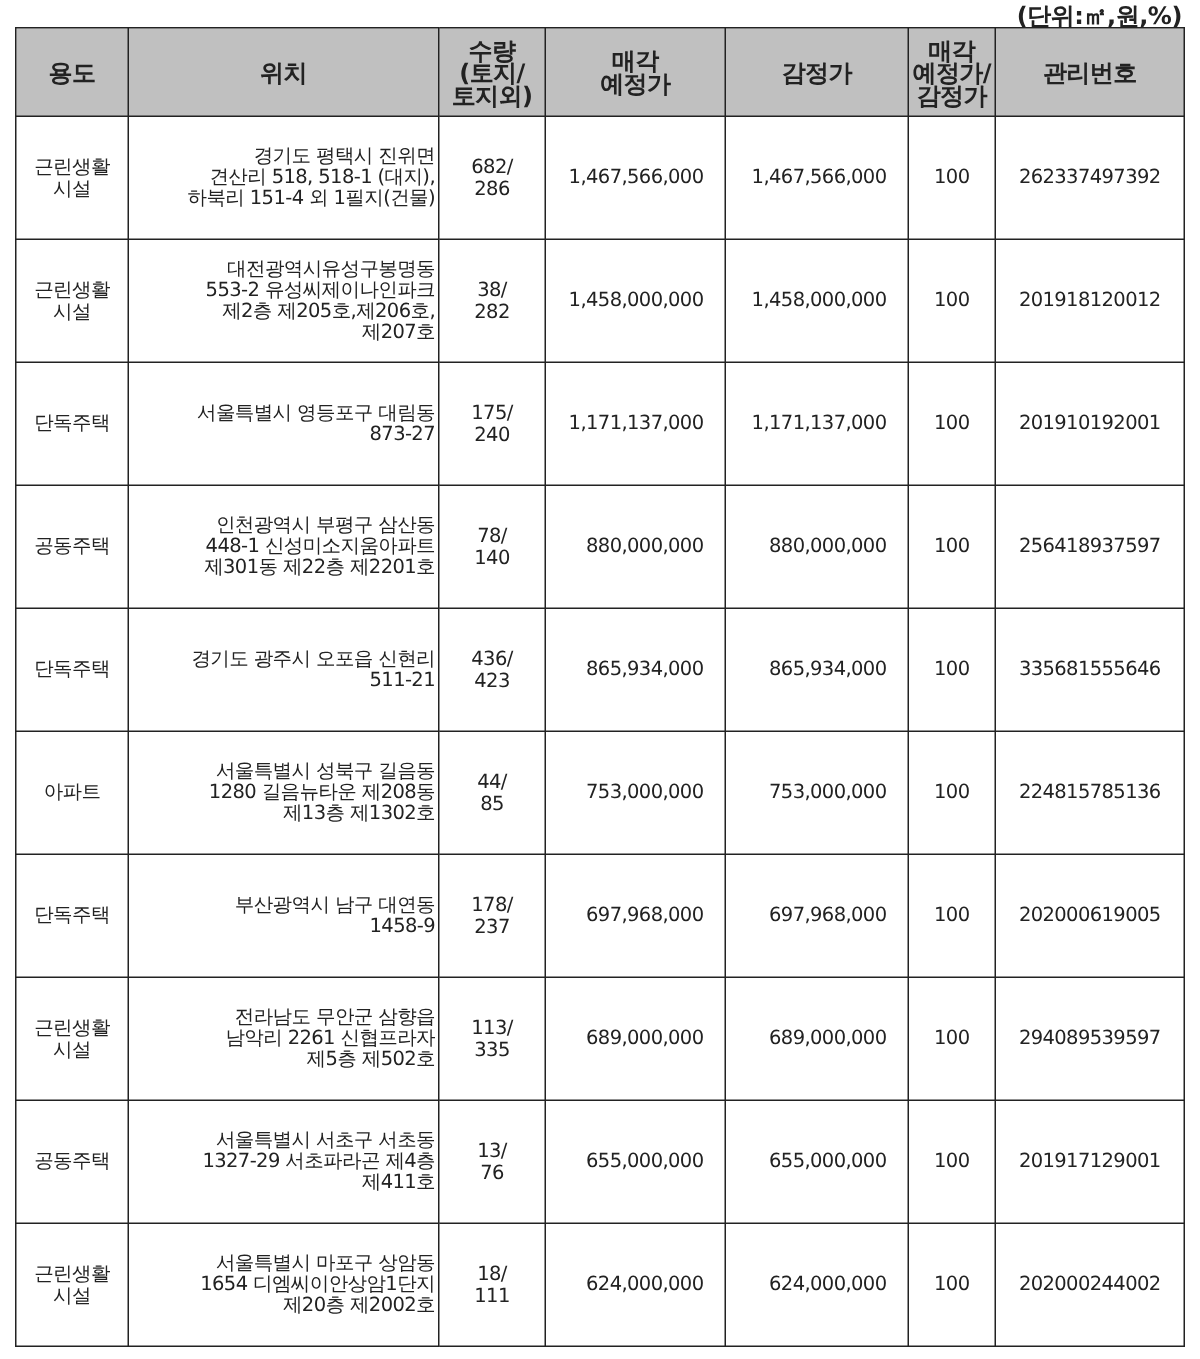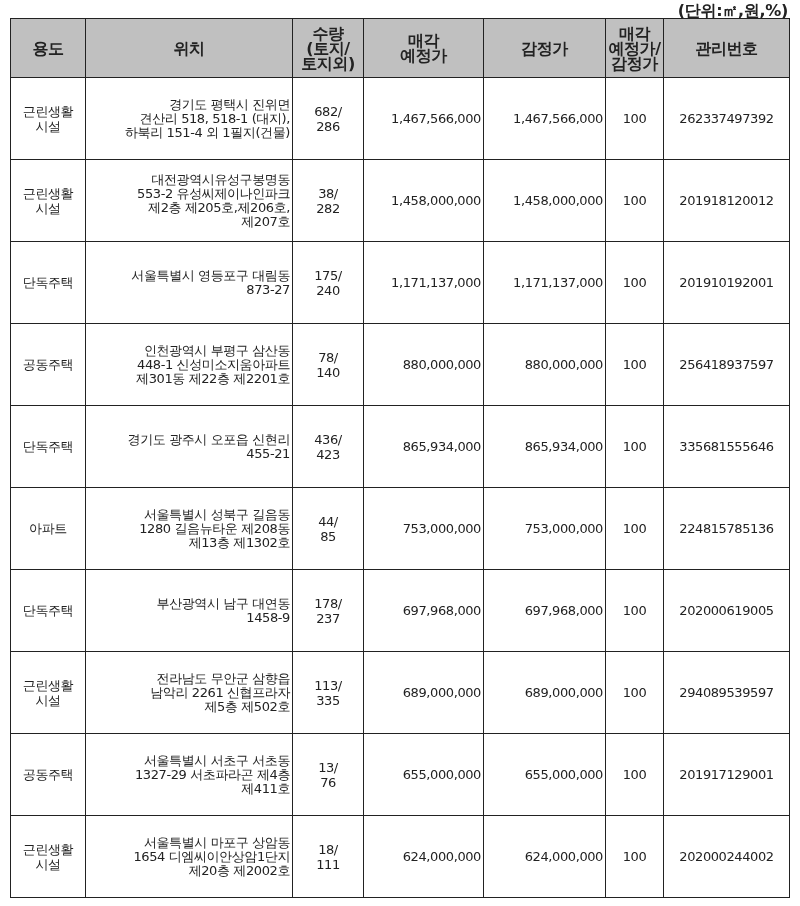--- a/index.html
+++ b/index.html
@@ -2,21 +2,21 @@
 <html><head>
 <meta charset="utf-8">
 <style>
   html, body { margin:0; padding:0; background:#ffffff; }
   body { width:800px; height:906px; position:relative; font-family:"DejaVu Sans", "Liberation Sans", sans-serif; color:#222; overflow:hidden; }
   .unit { position:absolute; top:1px; right:12px; font-size:16px; font-weight:bold; color:#222; letter-spacing:-0.3px; }
   table { position:absolute; left:10px; top:18px; border-collapse:collapse; table-layout:fixed; width:779px; }
   th, td { border:1.5px solid #222; text-align:center; vertical-align:middle; padding:0 2px; font-size:13px; line-height:15px; letter-spacing:-0.4px; }
   th { background:#c0c0c0; font-weight:bold; height:58px; font-size:16px; }
   td { height:81px; background:#fff; }
-  td.num { text-align:right; padding-right:2px; }
+  td.num { text-align:right; padding-right:14px; }
   td.loc { font-size:13px; line-height:14px;text-align:right; }
   .ml { white-space:pre-line; }
 </style>
 </head>
 <body>
 
 <div class="unit">(단위:㎡,원,%)</div>
 
 <table>
   <colgroup>
@@ -91,21 +91,21 @@
         <td class="ml">78/
 140</td>
         <td class="num">880,000,000</td>
         <td class="num">880,000,000</td>
         <td>100</td>
         <td>256418937597</td>
       </tr>
       <tr>
         <td class="ml">단독주택</td>
         <td class="ml loc">경기도 광주시 오포읍 신현리
-455-21</td>
+511-21</td>
         <td class="ml">436/
 423</td>
         <td class="num">865,934,000</td>
         <td class="num">865,934,000</td>
         <td>100</td>
         <td>335681555646</td>
       </tr>
       <tr>
         <td class="ml">아파트</td>
         <td class="ml loc">서울특별시 성북구 길음동

